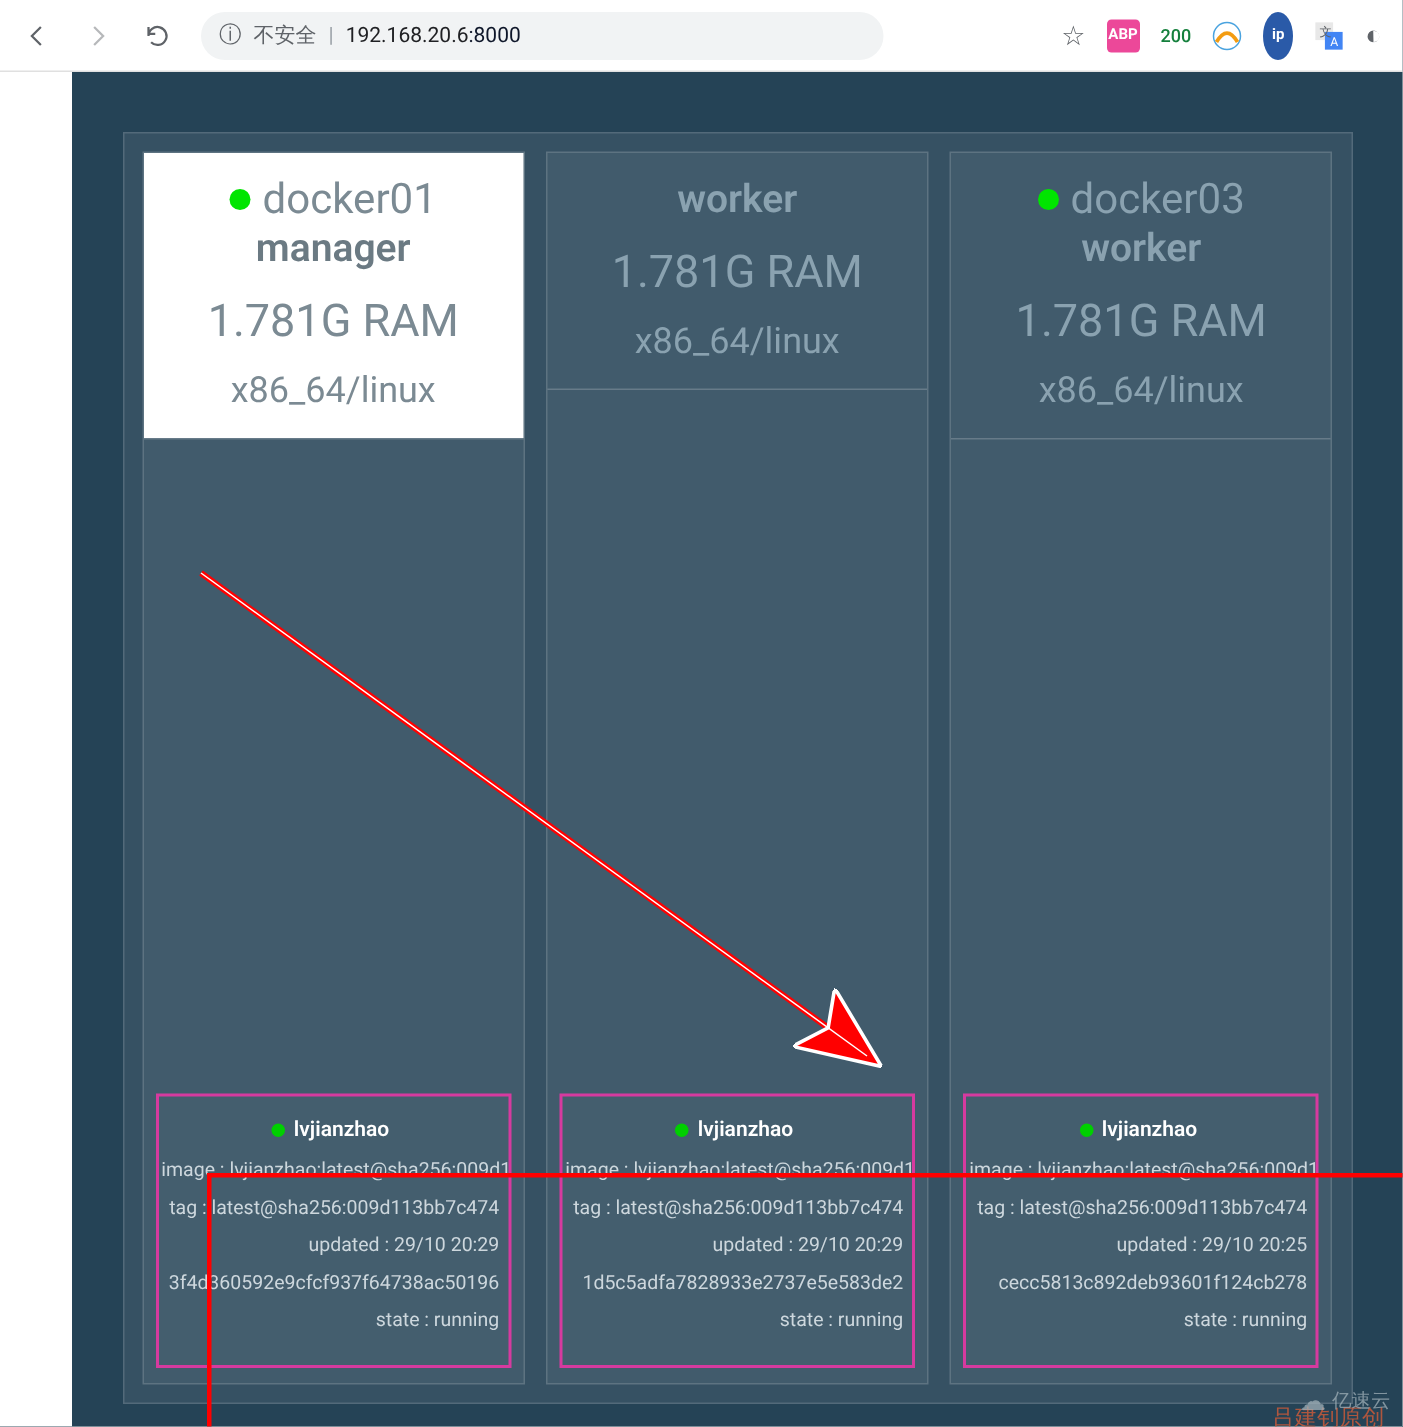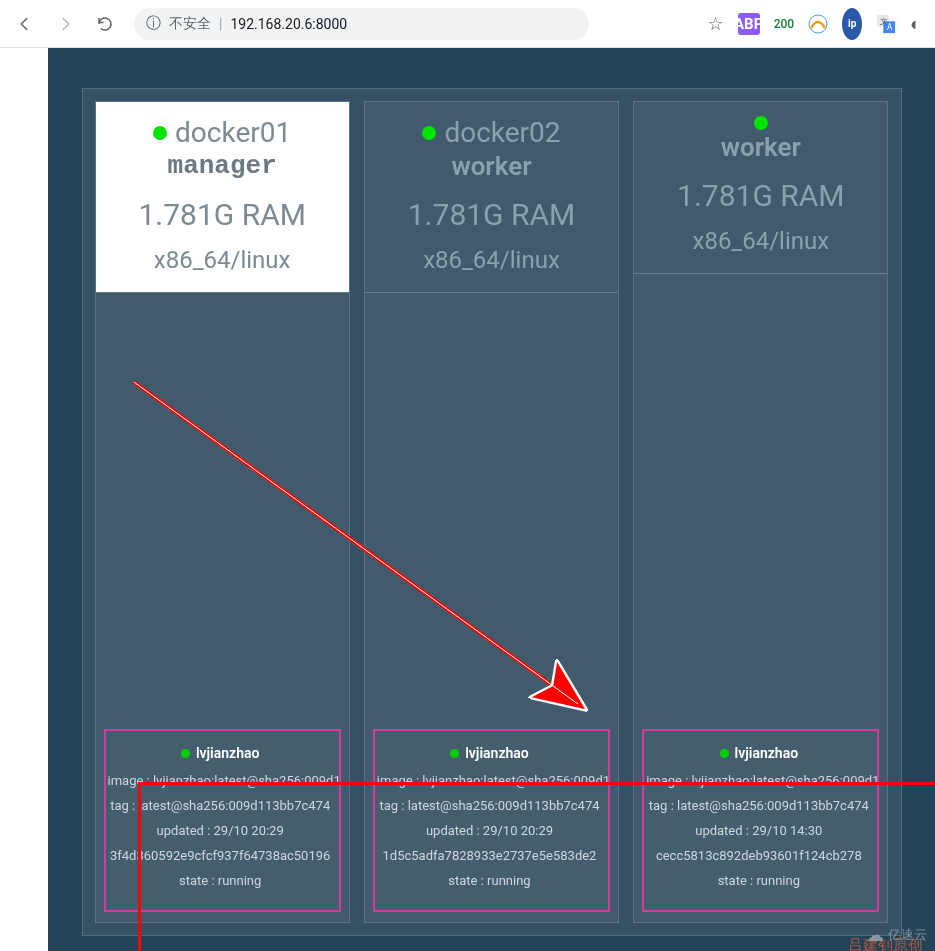--- a/index.html
+++ b/index.html
@@ -48,21 +48,21 @@
 .addr .port { color: #0f172a; }
 .ext-area {
   margin-left: auto;
   display: flex;
   align-items: center;
   gap: 14px;
   padding-right: 6px;
 }
 .ext-icon { width: 20px; height: 20px; display:flex;align-items:center;justify-content:center; }
 .star { color: #5f6368; font-size: 18px; }
-.abp { background:#8b5cf6;color:#fff;font-size:15px;font-weight:bold;width:22px;height:22px;border-radius:3px;display:flex;align-items:center;justify-content:center; }
+.abp { background:#ec4899;color:#fff;font-size:10px;font-weight:bold;width:22px;height:22px;border-radius:3px;display:flex;align-items:center;justify-content:center; }
 .count200 { color:#15803d; font-size:12px; font-weight:500; }
 .ip-badge { background:#2a5aa8;color:#fff;font-size:10px;font-weight:bold;width:20px;height:32px;border-radius:50%;display:flex;align-items:center;justify-content:center; }
 .menu-dots { font-size:18px;color:#5f6368; font-weight:bold;}
 
 
 .page {
   background: #254356;
   height: 903px;
   padding-top: 40px;
   position: relative;
@@ -90,37 +90,37 @@
   padding: 14px 8px 18px 8px;
   color: #8aa2b0;
 }
 .node-head.active {
   background: #ffffff;
   color: #7b8a93;
 }
 .node-name { font-size: 28px; font-weight: 400; display:flex;align-items:center;justify-content:center;gap:8px; }
 .node-name .dot { width:14px;height:14px;border-radius:50%;background:#00e500;display:inline-block; }
 .node-role { font-size: 26px; font-weight: 600; margin-top: 2px; }
-.node-head.active .node-role { color:#6b7a83;font-family:Liberation Mono, monospace; }
+.node-head.active .node-role { color:#6b7a83; }
 .node-ram { font-size: 30px; margin-top: 16px; font-weight:400; }
 .node-arch { font-size: 24px; margin-top: 14px; font-weight:400; }
 .node-body {
   flex: 1;
   border-top: 1px solid rgba(255,255,255,0.2);
   position: relative;
 }
 
 
 .task-card {
   position: absolute;
   left: 8px; right: 8px; bottom: 10px;
   border: 2px solid #d63a9f;
   background: rgba(255,255,255,0.02);
   padding: 14px 6px 12px 2px;
-  text-align: center;
+  text-align: right;
   color: #cdd7dd;
   font-size: 13px;
   overflow: hidden;
   white-space: nowrap;
 }
 .task-title { font-weight:600; font-size:14px; color:#fff; display:flex;align-items:center;justify-content:center;gap:6px; margin-bottom:12px; }
 .task-title .dot { width:9px;height:9px;border-radius:50%;background:#00d000;display:inline-block; }
 .task-line { margin: 10px 0; font-size:13px; }
 
 
@@ -239,24 +239,20 @@
           <div class="task-line">tag : latest@sha256:009d113bb7c474</div>
           <div class="task-line">updated : 29/10 20:29</div>
           <div class="task-line">3f4d360592e9cfcf937f64738ac50196</div>
           <div class="task-line">state : running</div>
         </div>
       </div>
     </div>
 
     <div class="node-col">
       <div class="node-head">
-        <div class="node-name">
-            <span class="dot"></span>
-            <span>docker02</span>
-          </div>
         <div class="node-role">worker</div>
         <div class="node-ram">1.781G RAM</div>
         <div class="node-arch">x86_64/linux</div>
       </div>
       <div class="node-body">
         <div class="task-card">
           <div class="task-title">
               <span class="dot"></span>
               <span>lvjianzhao</span>
             </div>
@@ -266,34 +262,35 @@
           <div class="task-line">1d5c5adfa7828933e2737e5e583de2</div>
           <div class="task-line">state : running</div>
         </div>
       </div>
     </div>
 
     <div class="node-col">
       <div class="node-head">
         <div class="node-name">
             <span class="dot"></span>
+            <span>docker03</span>
           </div>
         <div class="node-role">worker</div>
         <div class="node-ram">1.781G RAM</div>
         <div class="node-arch">x86_64/linux</div>
       </div>
       <div class="node-body">
         <div class="task-card">
           <div class="task-title">
               <span class="dot"></span>
               <span>lvjianzhao</span>
             </div>
           <div class="task-line">image : lvjianzhao:latest@sha256:009d113bb7c474</div>
           <div class="task-line">tag : latest@sha256:009d113bb7c474</div>
-          <div class="task-line">updated : 29/10 14:30</div>
+          <div class="task-line">updated : 29/10 20:25</div>
           <div class="task-line">cecc5813c892deb93601f124cb278</div>
           <div class="task-line">state : running</div>
         </div>
       </div>
     </div>
 
   </div>
 
   <svg class="arrow-svg" width="480" height="380">
     <defs>

